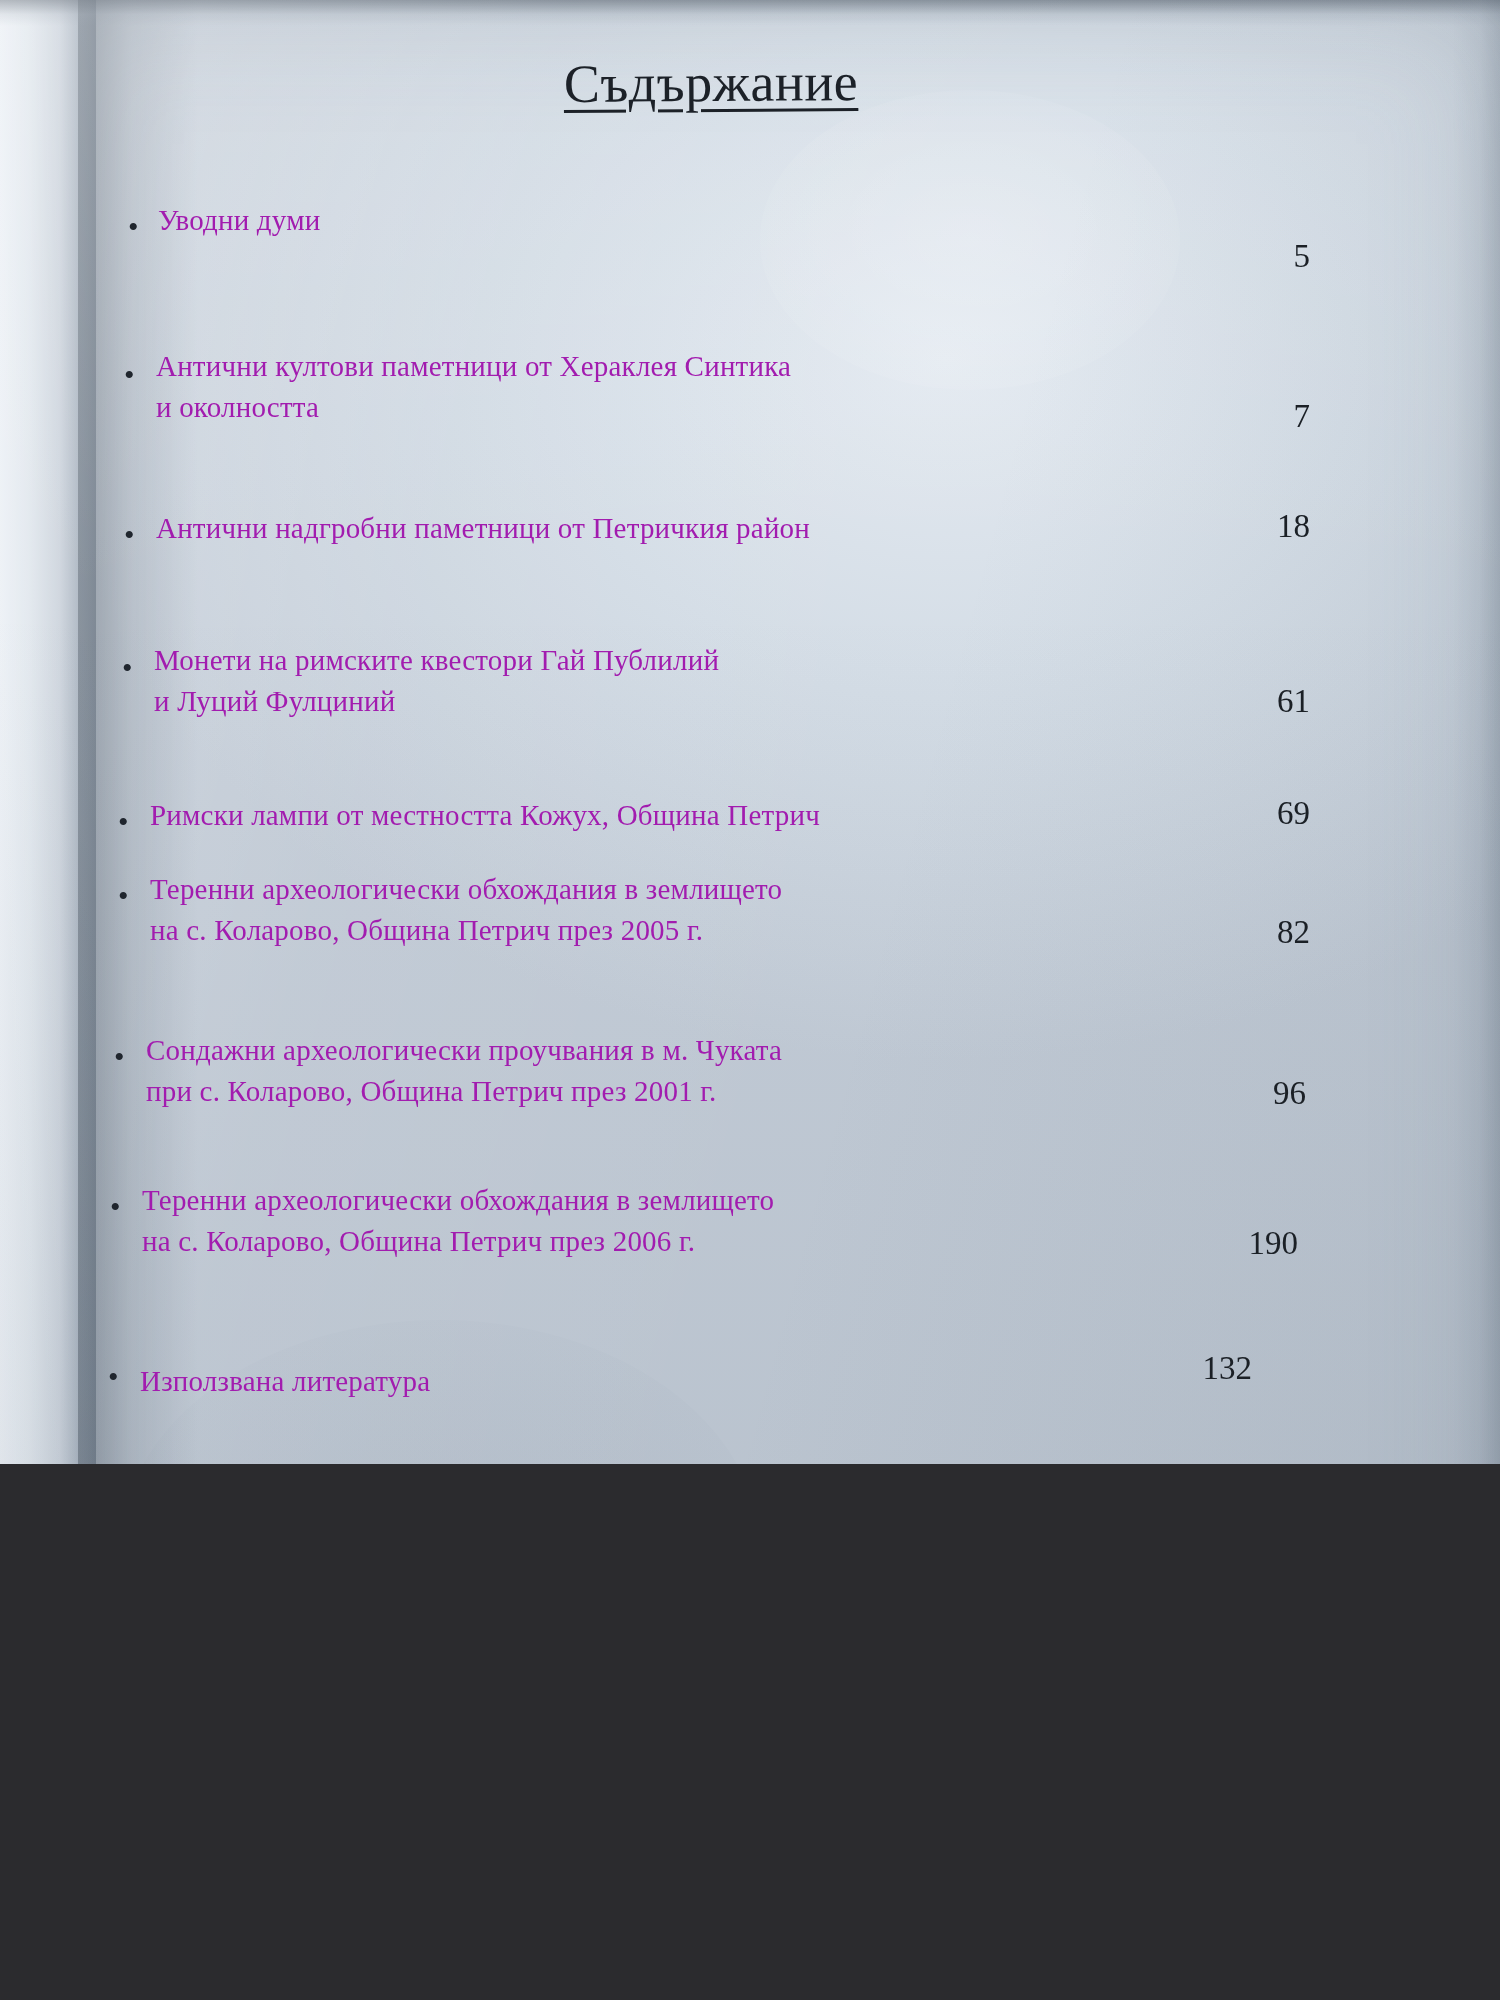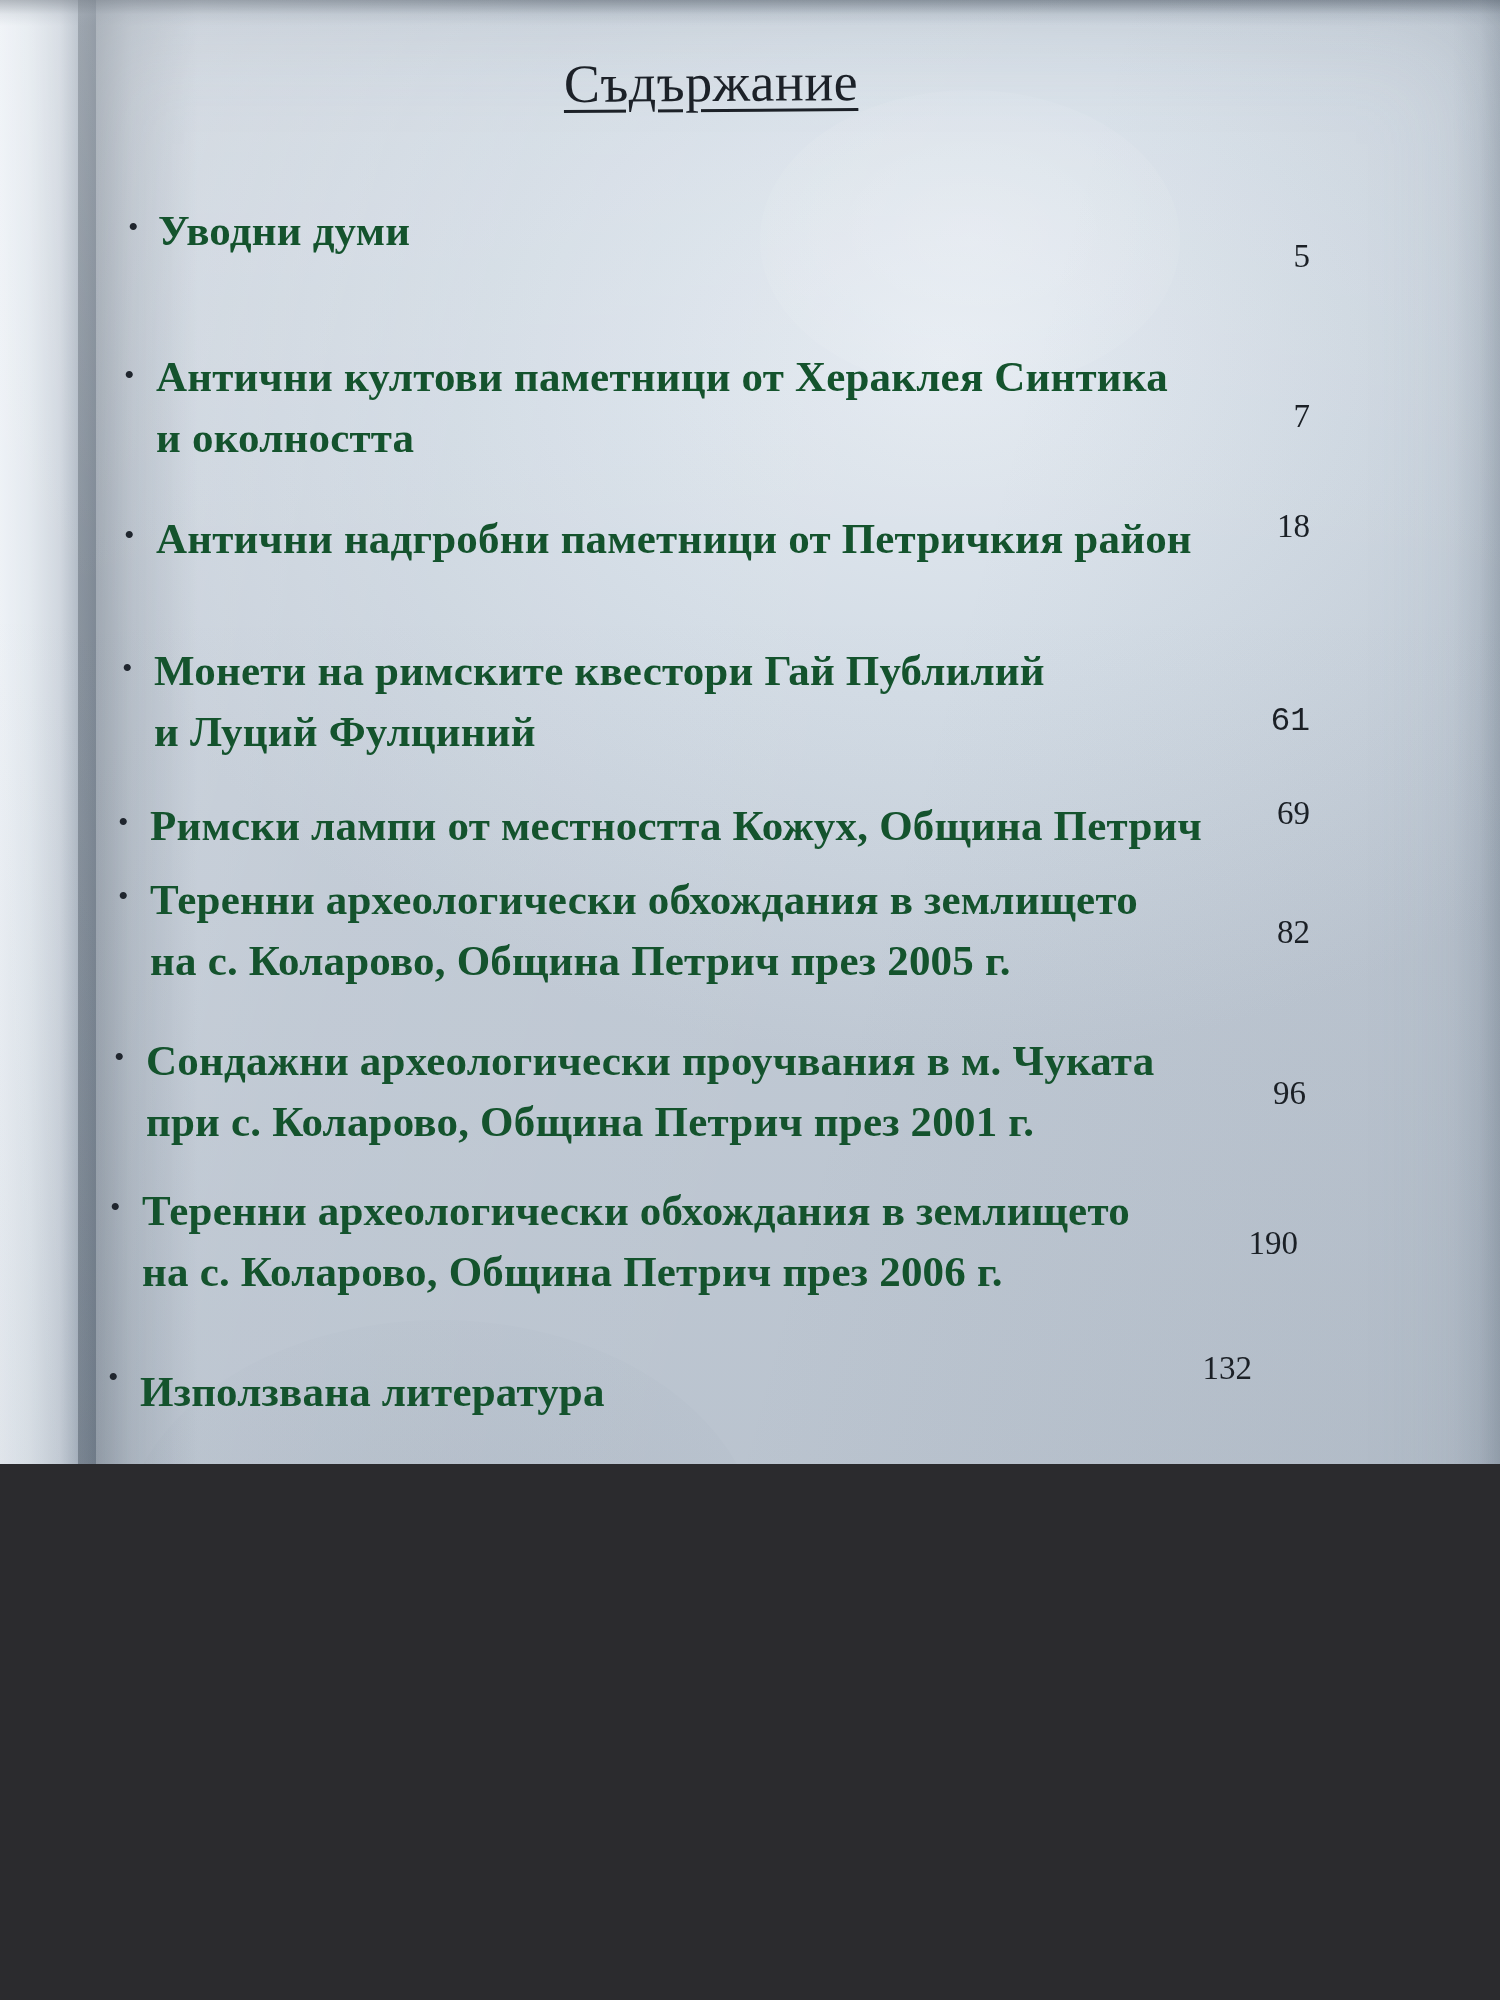--- a/index.html
+++ b/index.html
@@ -113,26 +113,25 @@
 
   .bullet {
     position: absolute;
     color: #20262e;
     font-size: 30px;
     line-height: 1;
   }
 
   .entry-title {
     position: absolute;
-    font-size: 43px;
+    font-size: 29px;
     line-height: 1.42;
-    color: #14532d;
+    color: #a21caf;
     white-space: pre-line;
     letter-spacing: 0.2px;
-    font-weight: bold;
   }
 
   .entry-page {
     position: absolute;
     font-size: 33px;
     color: #1b2026;
     text-align: right;
     width: 90px;
   }
 
@@ -190,21 +189,21 @@
       <div class="toc-entry">
         <span class="bullet" style="left:28px; top:350px;">•</span>
         <span class="entry-title" style="left:60px; top:338px;">Антични надгробни паметници от Петричкия район</span>
         <span class="entry-page" style="left:1124px; top:338px;">18</span>
       </div>
 
       <div class="toc-entry">
         <span class="bullet" style="left:26px; top:483px;">•</span>
         <span class="entry-title" style="left:58px; top:470px;">Монети на римските квестори Гай Публилий
 и Луций Фулциний</span>
-        <span class="entry-page" style="left:1124px; top:533px;font-family:Liberation Mono, monospace;">61</span>
+        <span class="entry-page" style="left:1124px; top:513px;">61</span>
       </div>
 
       <div class="toc-entry">
         <span class="bullet" style="left:22px; top:637px;">•</span>
         <span class="entry-title" style="left:54px; top:625px;">Римски лампи от местността Кожух, Община Петрич</span>
         <span class="entry-page" style="left:1124px; top:625px;">69</span>
       </div>
 
       <div class="toc-entry">
         <span class="bullet" style="left:22px; top:711px;">•</span>

